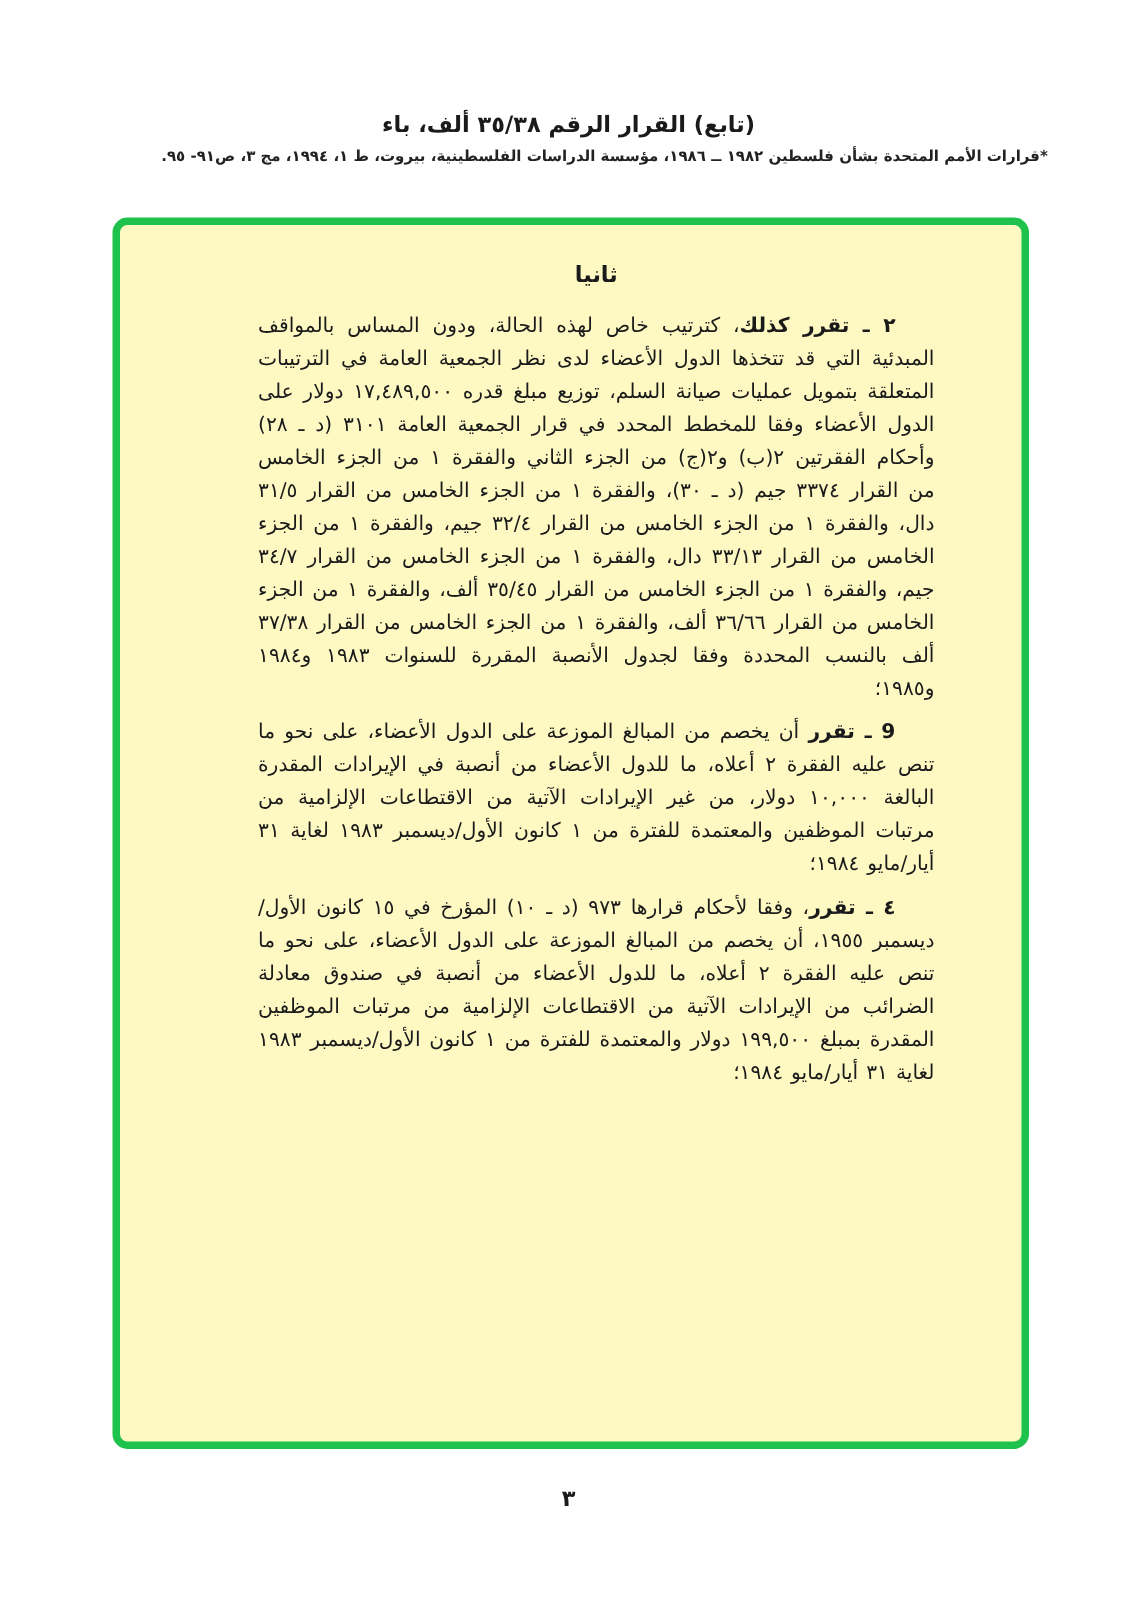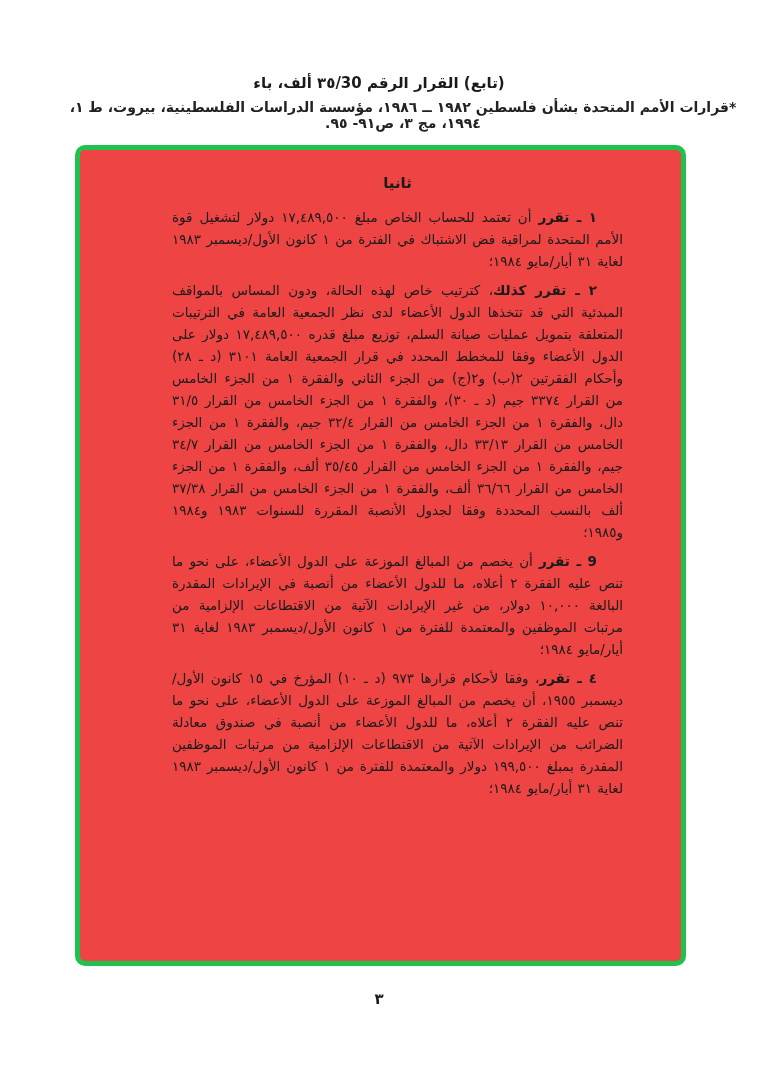--- a/index.html
+++ b/index.html
@@ -18,35 +18,35 @@
     text-align: center;
     padding-top: 74px;
   }
   .doc-title {
     font-size: 15px;
     font-weight: bold;
     letter-spacing: 0.3px;
   }
   .doc-source {
     margin-top: 7px;
-    font-size: 14px;
+    font-size: 10px;
     font-weight: bold;
     color: #222222;
     padding-left: 48px;
   }
   .green-box {
     position: absolute;
     top: 145px;
     left: 75px;
     width: 611px;
     height: 821px;
     box-sizing: border-box;
     border: 5px solid #1fc24d; 
     border-radius: 10px;
-    background: #ef4444;
+    background: #fef9c3;
     overflow: hidden;
   }
   .box-inner {
     direction: rtl;
     padding: 24px 58px 10px 92px;
   }
   .section-heading {
     text-align: center;
     font-weight: bold;
     font-size: 15px;
@@ -70,29 +70,28 @@
     font-size: 15px;
     font-weight: bold;
   }
 </style>
 </head>
 <body>
 
 <div class="page">
 
   <div class="doc-header">
-    <div class="doc-title">(تابع) القرار الرقم ٣٥/30 ألف، باء</div>
+    <div class="doc-title">(تابع) القرار الرقم ٣٥/٣٨ ألف، باء</div>
     <div class="doc-source">*قرارات الأمم المتحدة بشأن فلسطين ١٩٨٢ ــ ١٩٨٦، مؤسسة الدراسات الفلسطينية، بيروت، ط ١، ١٩٩٤، مج ٣، ص٩١- ٩٥.</div>
   </div>
 
   <div class="green-box" style="border-color: rgb(31, 194, 77);">
     <div class="box-inner">
       <div class="section-heading">ثانيا</div>
       <div class="paragraphs">
-          <p class="para"><span class="bold">١ ـ تقرر</span><span> أن تعتمد للحساب الخاص مبلغ ١٧,٤٨٩,٥٠٠ دولار لتشغيل قوة الأمم المتحدة لمراقبة فض الاشتباك في الفترة من ١ كانون الأول/ديسمبر ١٩٨٣ لغاية ٣١ أيار/مايو ١٩٨٤؛</span></p>
           <p class="para"><span class="bold">٢ ـ تقرر كذلك</span><span>، كترتيب خاص لهذه الحالة، ودون المساس بالمواقف المبدئية التي قد تتخذها الدول الأعضاء لدى نظر الجمعية العامة في الترتيبات المتعلقة بتمويل عمليات صيانة السلم، توزيع مبلغ قدره ١٧,٤٨٩,٥٠٠ دولار على الدول الأعضاء وفقا للمخطط المحدد في قرار الجمعية العامة ٣١٠١ (د ـ ٢٨) وأحكام الفقرتين ٢(ب) و٢(ج) من الجزء الثاني والفقرة ١ من الجزء الخامس من القرار ٣٣٧٤ جيم (د ـ ٣٠)، والفقرة ١ من الجزء الخامس من القرار ٣١/٥ دال، والفقرة ١ من الجزء الخامس من القرار ٣٢/٤ جيم، والفقرة ١ من الجزء الخامس من القرار ٣٣/١٣ دال، والفقرة ١ من الجزء الخامس من القرار ٣٤/٧ جيم، والفقرة ١ من الجزء الخامس من القرار ٣٥/٤٥ ألف، والفقرة ١ من الجزء الخامس من القرار ٣٦/٦٦ ألف، والفقرة ١ من الجزء الخامس من القرار ٣٧/٣٨ ألف بالنسب المحددة وفقا لجدول الأنصبة المقررة للسنوات ١٩٨٣ و١٩٨٤ و١٩٨٥؛</span></p>
           <p class="para"><span class="bold">9 ـ تقرر</span><span> أن يخصم من المبالغ الموزعة على الدول الأعضاء، على نحو ما تنص عليه الفقرة ٢ أعلاه، ما للدول الأعضاء من أنصبة في الإيرادات المقدرة البالغة ١٠,٠٠٠ دولار، من غير الإيرادات الآتية من الاقتطاعات الإلزامية من مرتبات الموظفين والمعتمدة للفترة من ١ كانون الأول/ديسمبر ١٩٨٣ لغاية ٣١ أيار/مايو ١٩٨٤؛</span></p>
           <p class="para"><span class="bold">٤ ـ تقرر</span><span>، وفقا لأحكام قرارها ٩٧٣ (د ـ ١٠) المؤرخ في ١٥ كانون الأول/ديسمبر ١٩٥٥، أن يخصم من المبالغ الموزعة على الدول الأعضاء، على نحو ما تنص عليه الفقرة ٢ أعلاه، ما للدول الأعضاء من أنصبة في صندوق معادلة الضرائب من الإيرادات الآتية من الاقتطاعات الإلزامية من مرتبات الموظفين المقدرة بمبلغ ١٩٩,٥٠٠ دولار والمعتمدة للفترة من ١ كانون الأول/ديسمبر ١٩٨٣ لغاية ٣١ أيار/مايو ١٩٨٤؛</span></p>
         </div>
     </div>
   </div>
 
   <div class="page-number">٣</div>
 
 </div>

